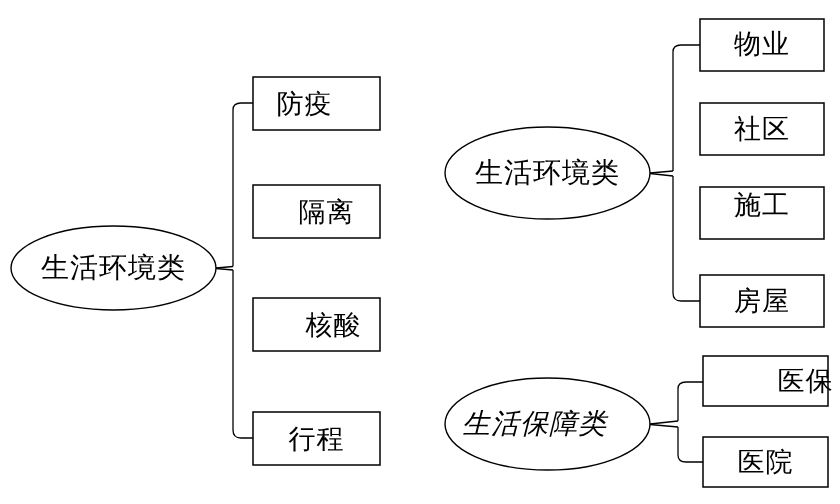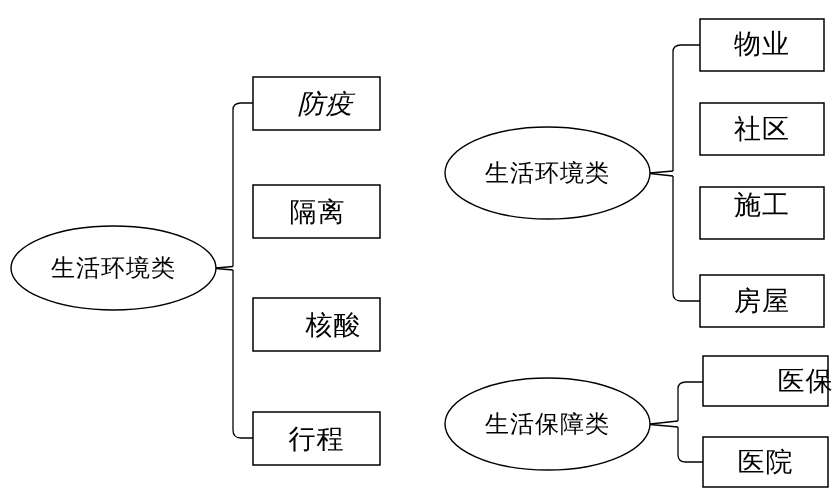--- a/index.html
+++ b/index.html
@@ -28,21 +28,21 @@
     position: absolute;
     display: flex;
     align-items: center;
     justify-content: center;
     color: #000000;
     white-space: nowrap;
     letter-spacing: 1px;
     pointer-events: none;
   }
   .category-label {
-    font-size: 24px;
+    font-size: 28px;
   }
   .leaf-label {
     font-size: 27px;
   }
 </style>
 </head>
 <body>
 
 <div id="diagram-canvas">
 
@@ -99,37 +99,37 @@
 
       <path d="M 678 455 Q 678 462 686 462 L 703 462" fill="none" stroke="#000000" stroke-width="1.3"></path>
 
       <rect x="703" y="356" width="125" height="50" fill="#ffffff" stroke="#000000" stroke-width="1.5"></rect>
       <rect x="703" y="437" width="125" height="50" fill="#ffffff" stroke="#000000" stroke-width="1.5"></rect>
     </g>
   </svg>
 
   <div class="node-label category-label" style="left:11px; top:226px; width:205px; height:84px;">生活环境类</div>
 
-  <div class="node-label leaf-label" style="left:262px; top:77px; width:127px; height:53px;font-style:italic;">防疫</div>
+  <div class="node-label leaf-label" style="left:241px; top:77px; width:127px; height:53px;">防疫</div>
 
-  <div class="node-label leaf-label" style="left:254px; top:185px; width:127px; height:53px;">隔离</div>
+  <div class="node-label leaf-label" style="left:263px; top:185px; width:127px; height:53px;">隔离</div>
 
   <div class="node-label leaf-label" style="left:253px; top:298px; width:127px; height:53px;margin-left:17px;">核酸</div>
 
   <div class="node-label leaf-label" style="left:253px; top:412px; width:127px; height:53px;">行程</div>
 
   <div class="node-label category-label" style="left:445px; top:127px; width:205px; height:92px;">生活环境类</div>
 
   <div class="node-label leaf-label" style="left:700px; top:19px; width:124px; height:50px;">物业</div>
 
   <div class="node-label leaf-label" style="left:700px; top:103px; width:124px; height:52px;">社区</div>
 
   <div class="node-label leaf-label" style="left:700px; top:187px; width:124px; height:36px;">施工</div>
 
   <div class="node-label leaf-label" style="left:700px; top:275px; width:124px; height:52px;">房屋</div>
 
-  <div class="node-label category-label" style="left:445px; top:378px; width:205px; height:92px;">生活保障类</div>
+  <div class="node-label category-label" style="left:432px; top:378px; width:205px; height:92px;font-style:italic;">生活保障类</div>
 
   <div class="node-label leaf-label" style="left:743px; top:356px; width:125px; height:50px;">医保</div>
 
   <div class="node-label leaf-label" style="left:703px; top:437px; width:125px; height:50px;">医院</div>
 
 </div>
 
 </body></html>

